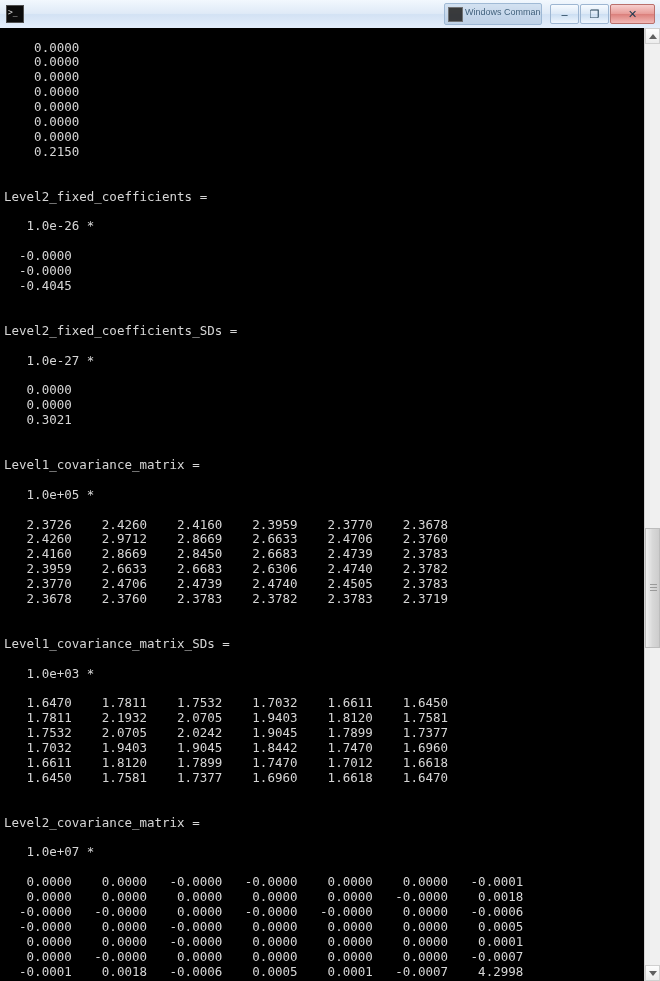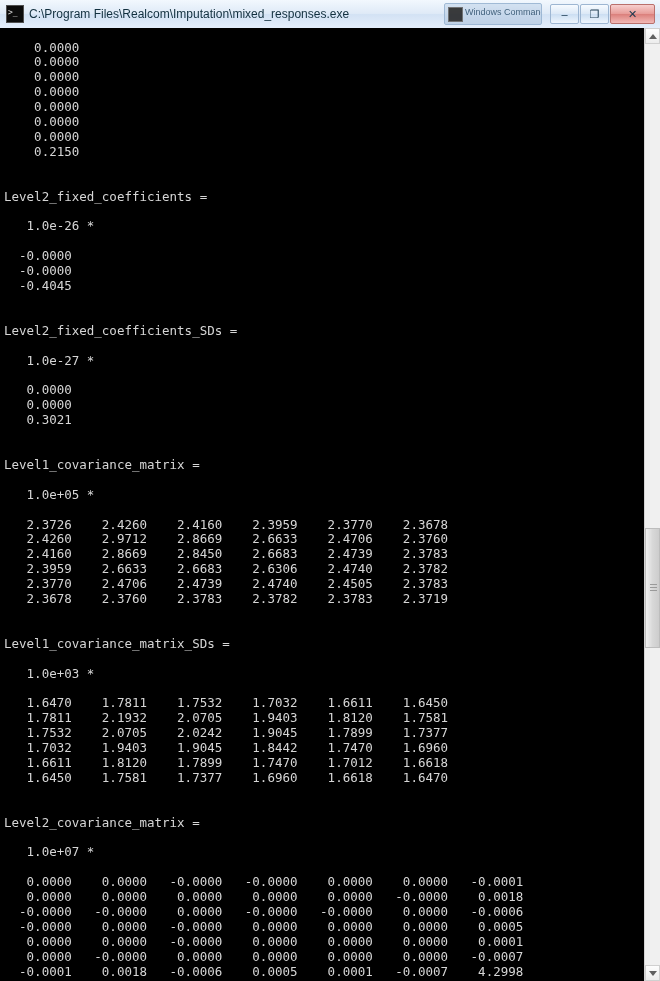--- a/index.html
+++ b/index.html
@@ -207,21 +207,20 @@
     box-shadow: 0 3px 0 #9a9a9a, 0 6px 0 #9a9a9a;
   }
 </style>
 </head>
 <body>
 
 <div class="window">
 
   <div class="titlebar">
     <div class="title-icon"></div>
-    <div class="title-text">C:\Program Files\Realcom\Imputation\mixed_responses.exe</div>
     <div class="title-right">
       <div class="ghost-thumb">
         <div class="gt-icon"></div>
         <div class="gt-text">Windows Command Processor</div>
       </div>
       <div class="winbtn">–</div>
       <div class="winbtn">❐</div>
       <div class="winbtn close">✕</div>
     </div>
   </div>

